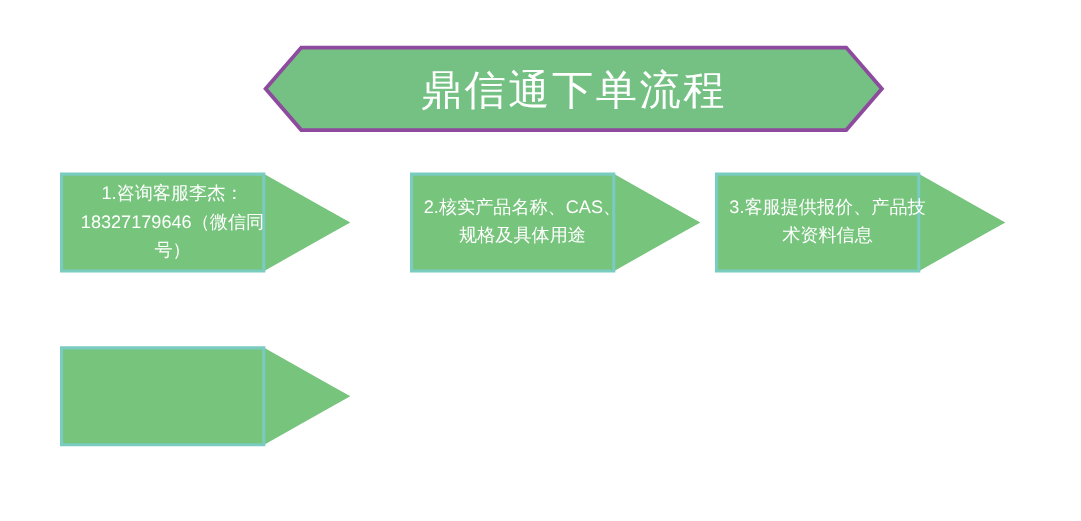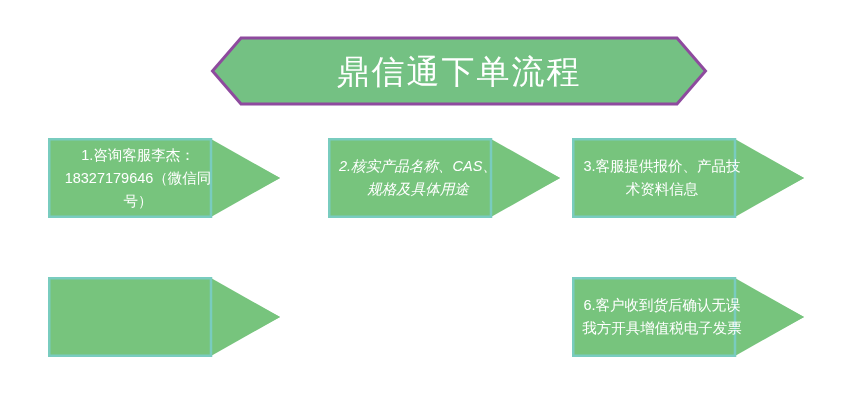--- a/index.html
+++ b/index.html
@@ -86,21 +86,21 @@
     padding: 0 4px;
     box-sizing: border-box;
     word-break: break-word;
     user-select: none;
   }
 
   
   .r1 { top: 138px; }
   .r2 { top: 277px; }
   .c1 { left: 48px; }
-  .c2 { left: 328px; font-style: italic; }
+  .c2 { left: 328px; }
   .c3 { left: 572px; }
 </style>
 </head>
 <body>
 
 <div id="flow-canvas">
 
   <div class="title-banner">
     <svg viewBox="0 0 496 70" preserveAspectRatio="none">
       <polygon points="1.5,35 30,2 466,2 494.5,35 466,68 30,68" fill="#74c183" stroke="#8e4a9e" stroke-width="3" stroke-linejoin="miter"></polygon>
@@ -137,22 +137,14 @@
 
   <div class="step r2 c1">
     <svg class="step-shape" viewBox="0 0 232 80" preserveAspectRatio="none">
       <polygon points="1,79 1,1 163,1 163,1 232,40 163,79" fill="#77c47d"></polygon>
       <polygon points="160,79 160,1 232,40" fill="#77c47d"></polygon>
       <path d="M1.25,1.25 H163 V78.75 H1.25 Z" fill="none" stroke="#79ccbf" stroke-width="2.5"></path>
     </svg>
   </div>
 
 
-  <div class="step r2 c3">
-    <svg class="step-shape" viewBox="0 0 232 80" preserveAspectRatio="none">
-      <polygon points="1,79 1,1 163,1 163,1 232,40 163,79" fill="#77c47d"></polygon>
-      <polygon points="160,79 160,1 232,40" fill="#77c47d"></polygon>
-      <path d="M1.25,1.25 H163 V78.75 H1.25 Z" fill="none" stroke="#79ccbf" stroke-width="2.5"></path>
-    </svg>
-    <div class="step-label">6.客户收到货后确认无误我方开具增值税电子发票</div>
-  </div>
 
 </div>
 
 </body></html>

